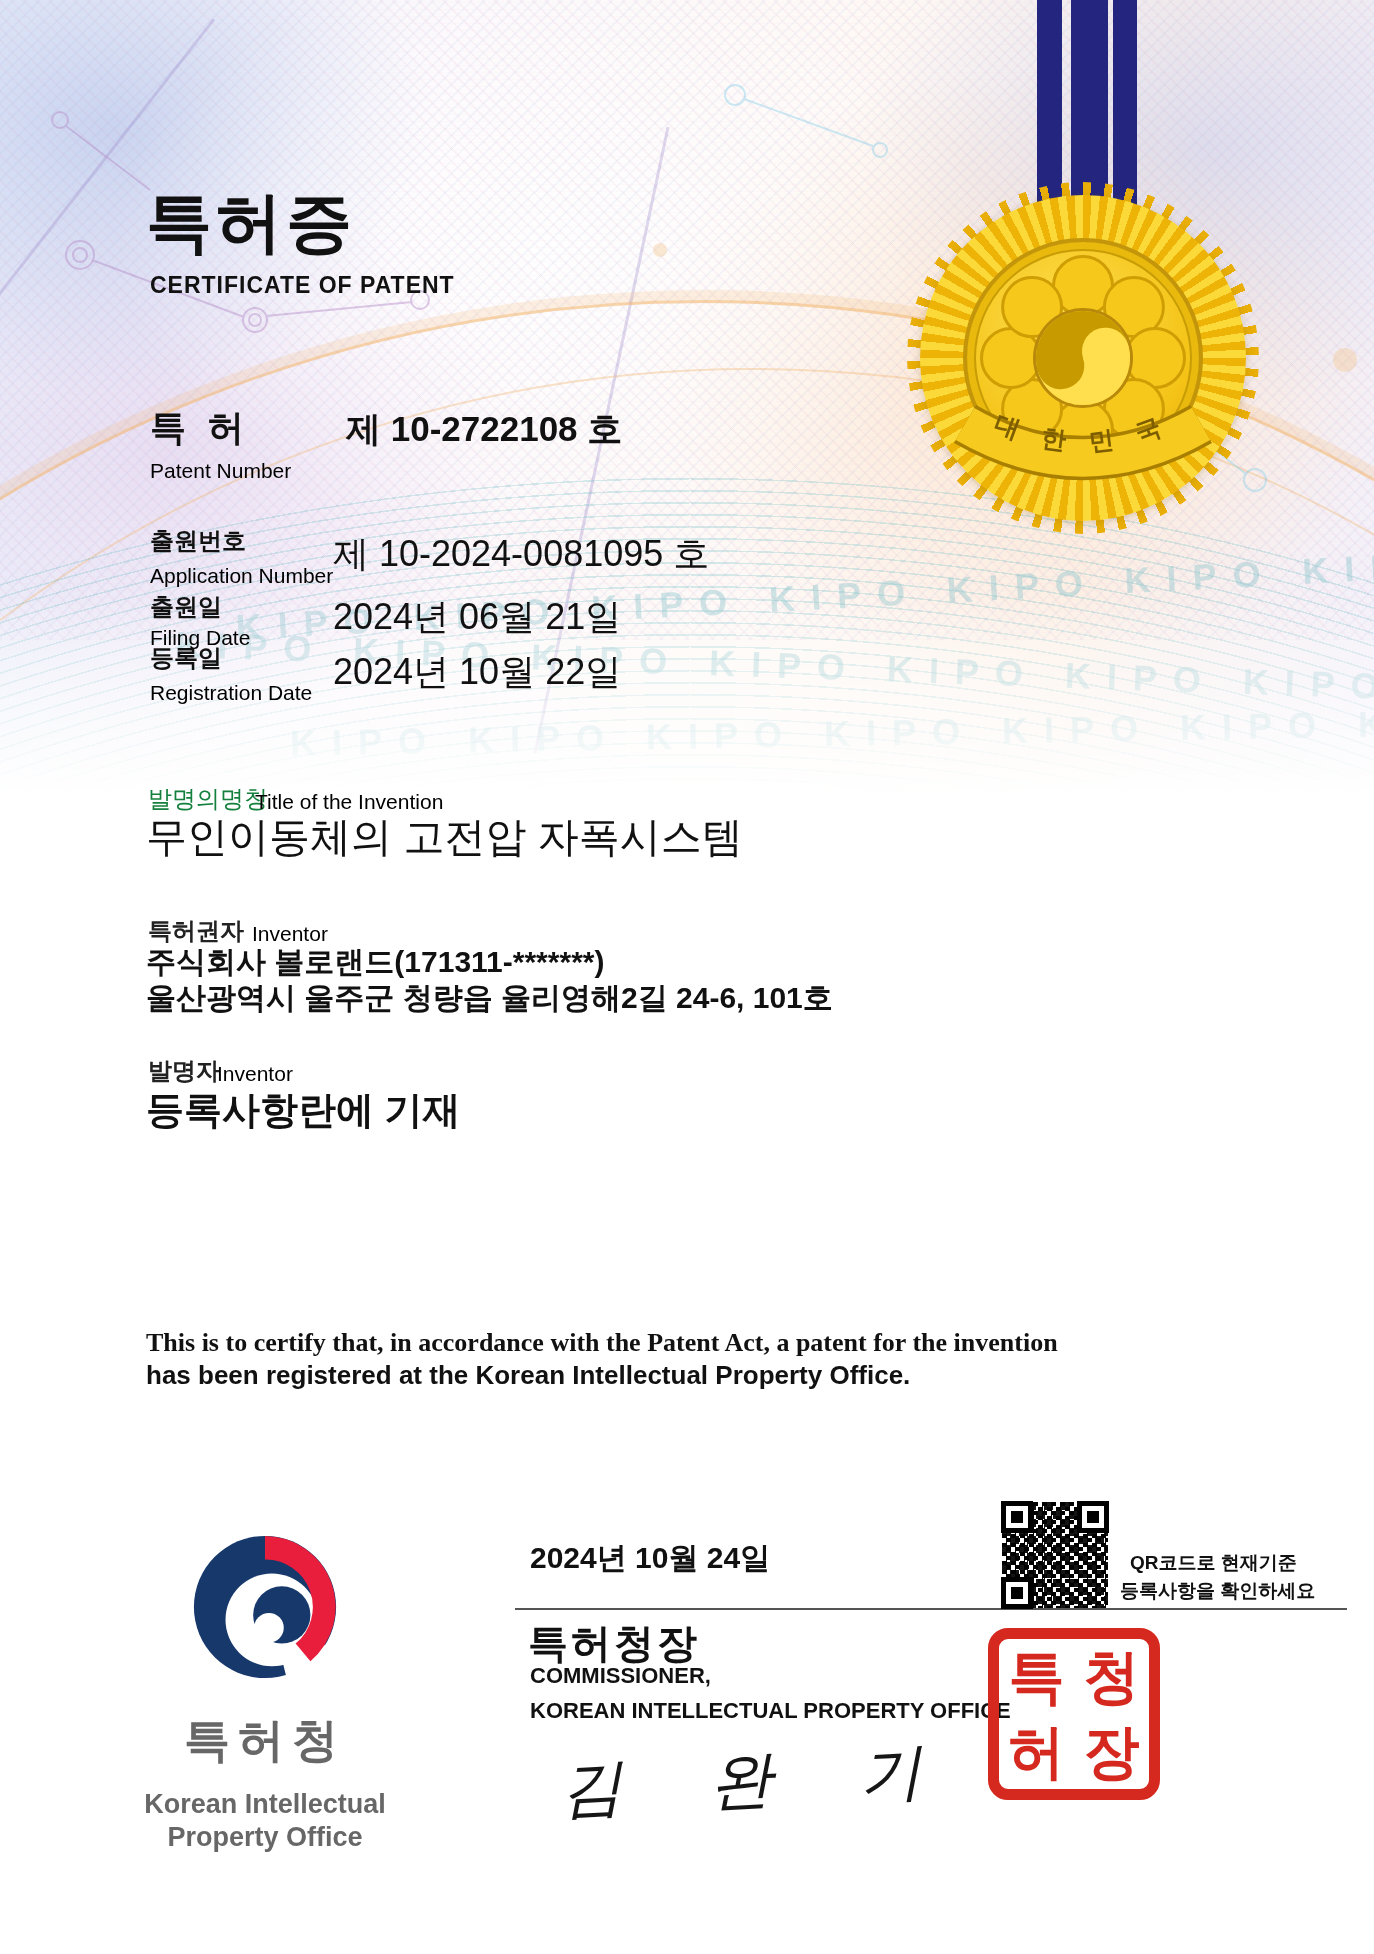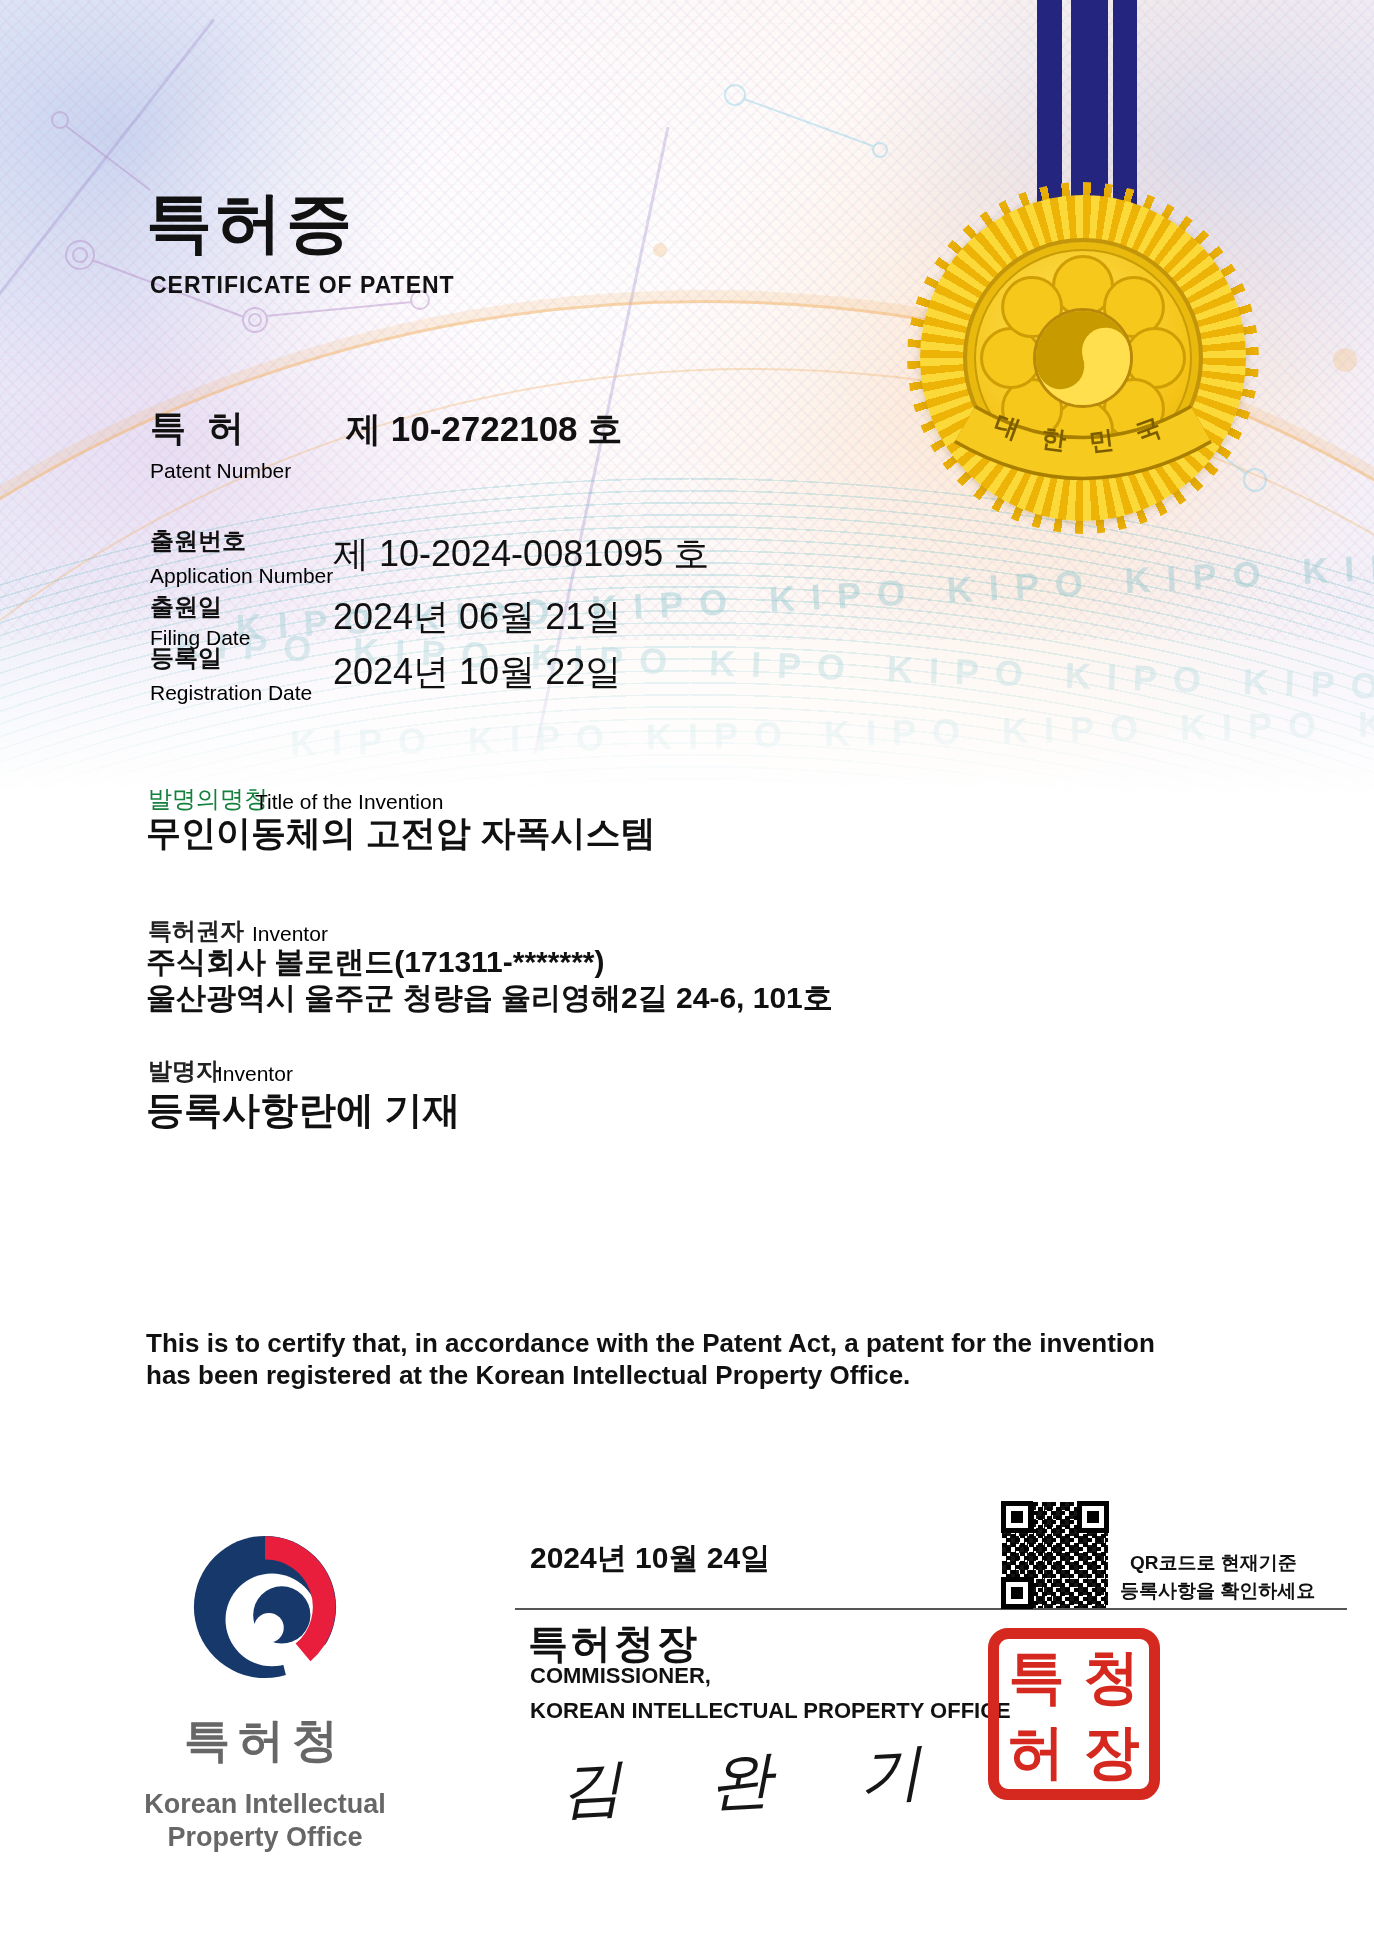--- a/index.html
+++ b/index.html
@@ -78,33 +78,33 @@
   .pat-sub{left:150px;top:459px;}
 
   .f-label{font-size:24px;font-weight:700;}
   .f-value{font-size:36px;font-weight:400;}
   .app-label{left:150px;top:525px;} .app-value{left:333px;top:530px;} .app-sub{left:150px;top:564px;}
   .fil-label{left:150px;top:591px;} .fil-value{left:333px;top:593px;} .fil-sub{left:150px;top:626px;}
   .reg-label{left:150px;top:642px;} .reg-value{left:333px;top:648px;} .reg-sub{left:150px;top:681px;}
 
   .inv-label{left:148px;top:783px;font-size:24px;font-weight:400;color:#15803d;}
   .inv-en{left:255px;top:790px;}
-  .inv-value{left:146px;top:810px;font-size:35px;font-weight:700;text-align:center;}
+  .inv-value{left:146px;top:810px;font-size:41px;font-weight:400;text-align:center;}
 
   .pte-label{left:148px;top:915px;font-size:24px;font-weight:600;color:#222;}
   .pte-en{left:252px;top:922px;}
   .pte-name{left:146px;top:942px;font-size:30px;font-weight:800;}
   .pte-addr{left:146px;top:978px;font-size:30px;font-weight:800;}
 
   .ivt-label{left:148px;top:1055px;font-size:24px;font-weight:600;color:#222;}
   .ivt-en{left:217px;top:1062px;}
   .ivt-value{left:146px;top:1085px;font-size:38px;font-weight:800;}
 
   .stmt-ko{left:146px;top:1270px;font-size:32px;font-weight:800;word-spacing:7px;}
-  .stmt-en1{left:146px;top:1328px;font-size:26px;font-weight:700;}
+  .stmt-en1{left:146px;top:1328px;font-size:26px;font-weight:700;font-family:Liberation Serif, serif;}
   .stmt-en2{left:146px;top:1360px;font-size:26px;font-weight:700;}
 
   .issue-date{left:530px;top:1538px;font-size:30px;font-weight:700;}
   .rule{left:515px;top:1608px;width:832px;height:2px;background:#555;z-index:5;position:absolute;}
   .comm-ko{left:528px;top:1616px;font-size:40px;font-weight:800;letter-spacing:3px;}
   .comm-en1{left:530px;top:1663px;font-size:22px;font-weight:700;}
   .comm-en2{left:530px;top:1698px;font-size:22px;font-weight:700;}
 
   .signature{left:560px;top:1738px;font-size:62px;font-weight:400;letter-spacing:34px;
     font-family:"DejaVu Serif",serif;font-style:italic;transform:rotate(-3deg);color:#161616;}

